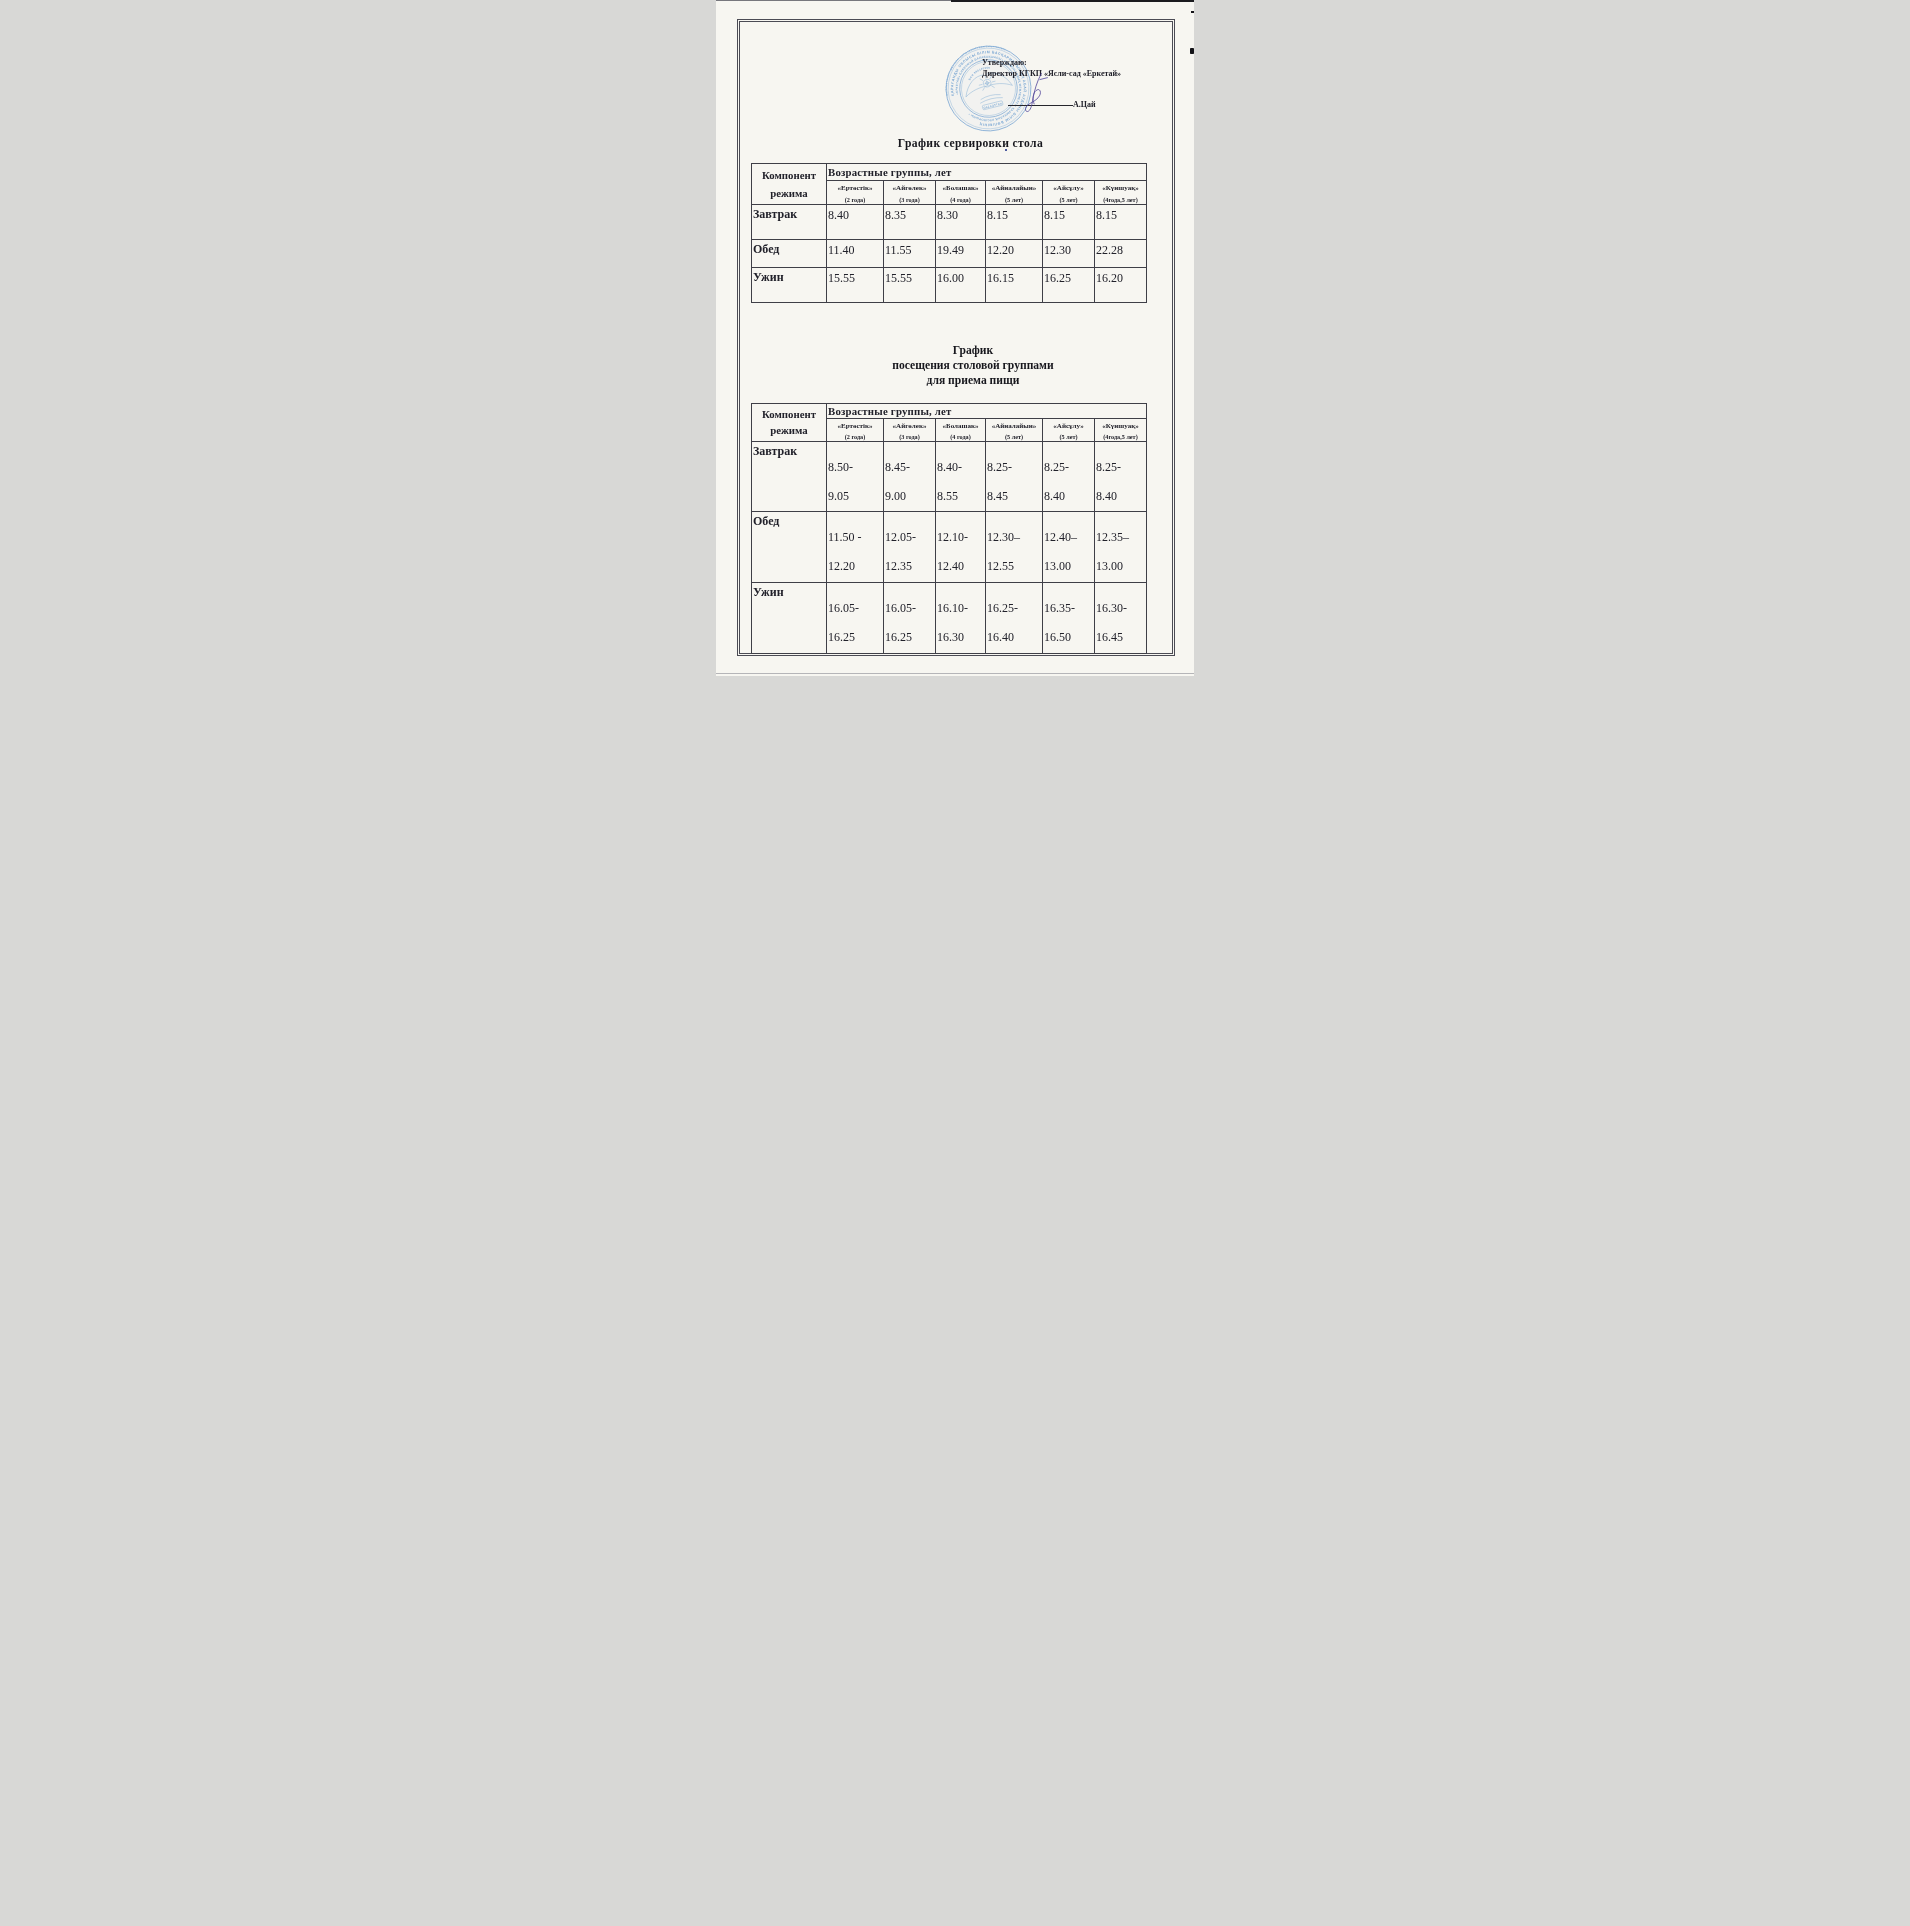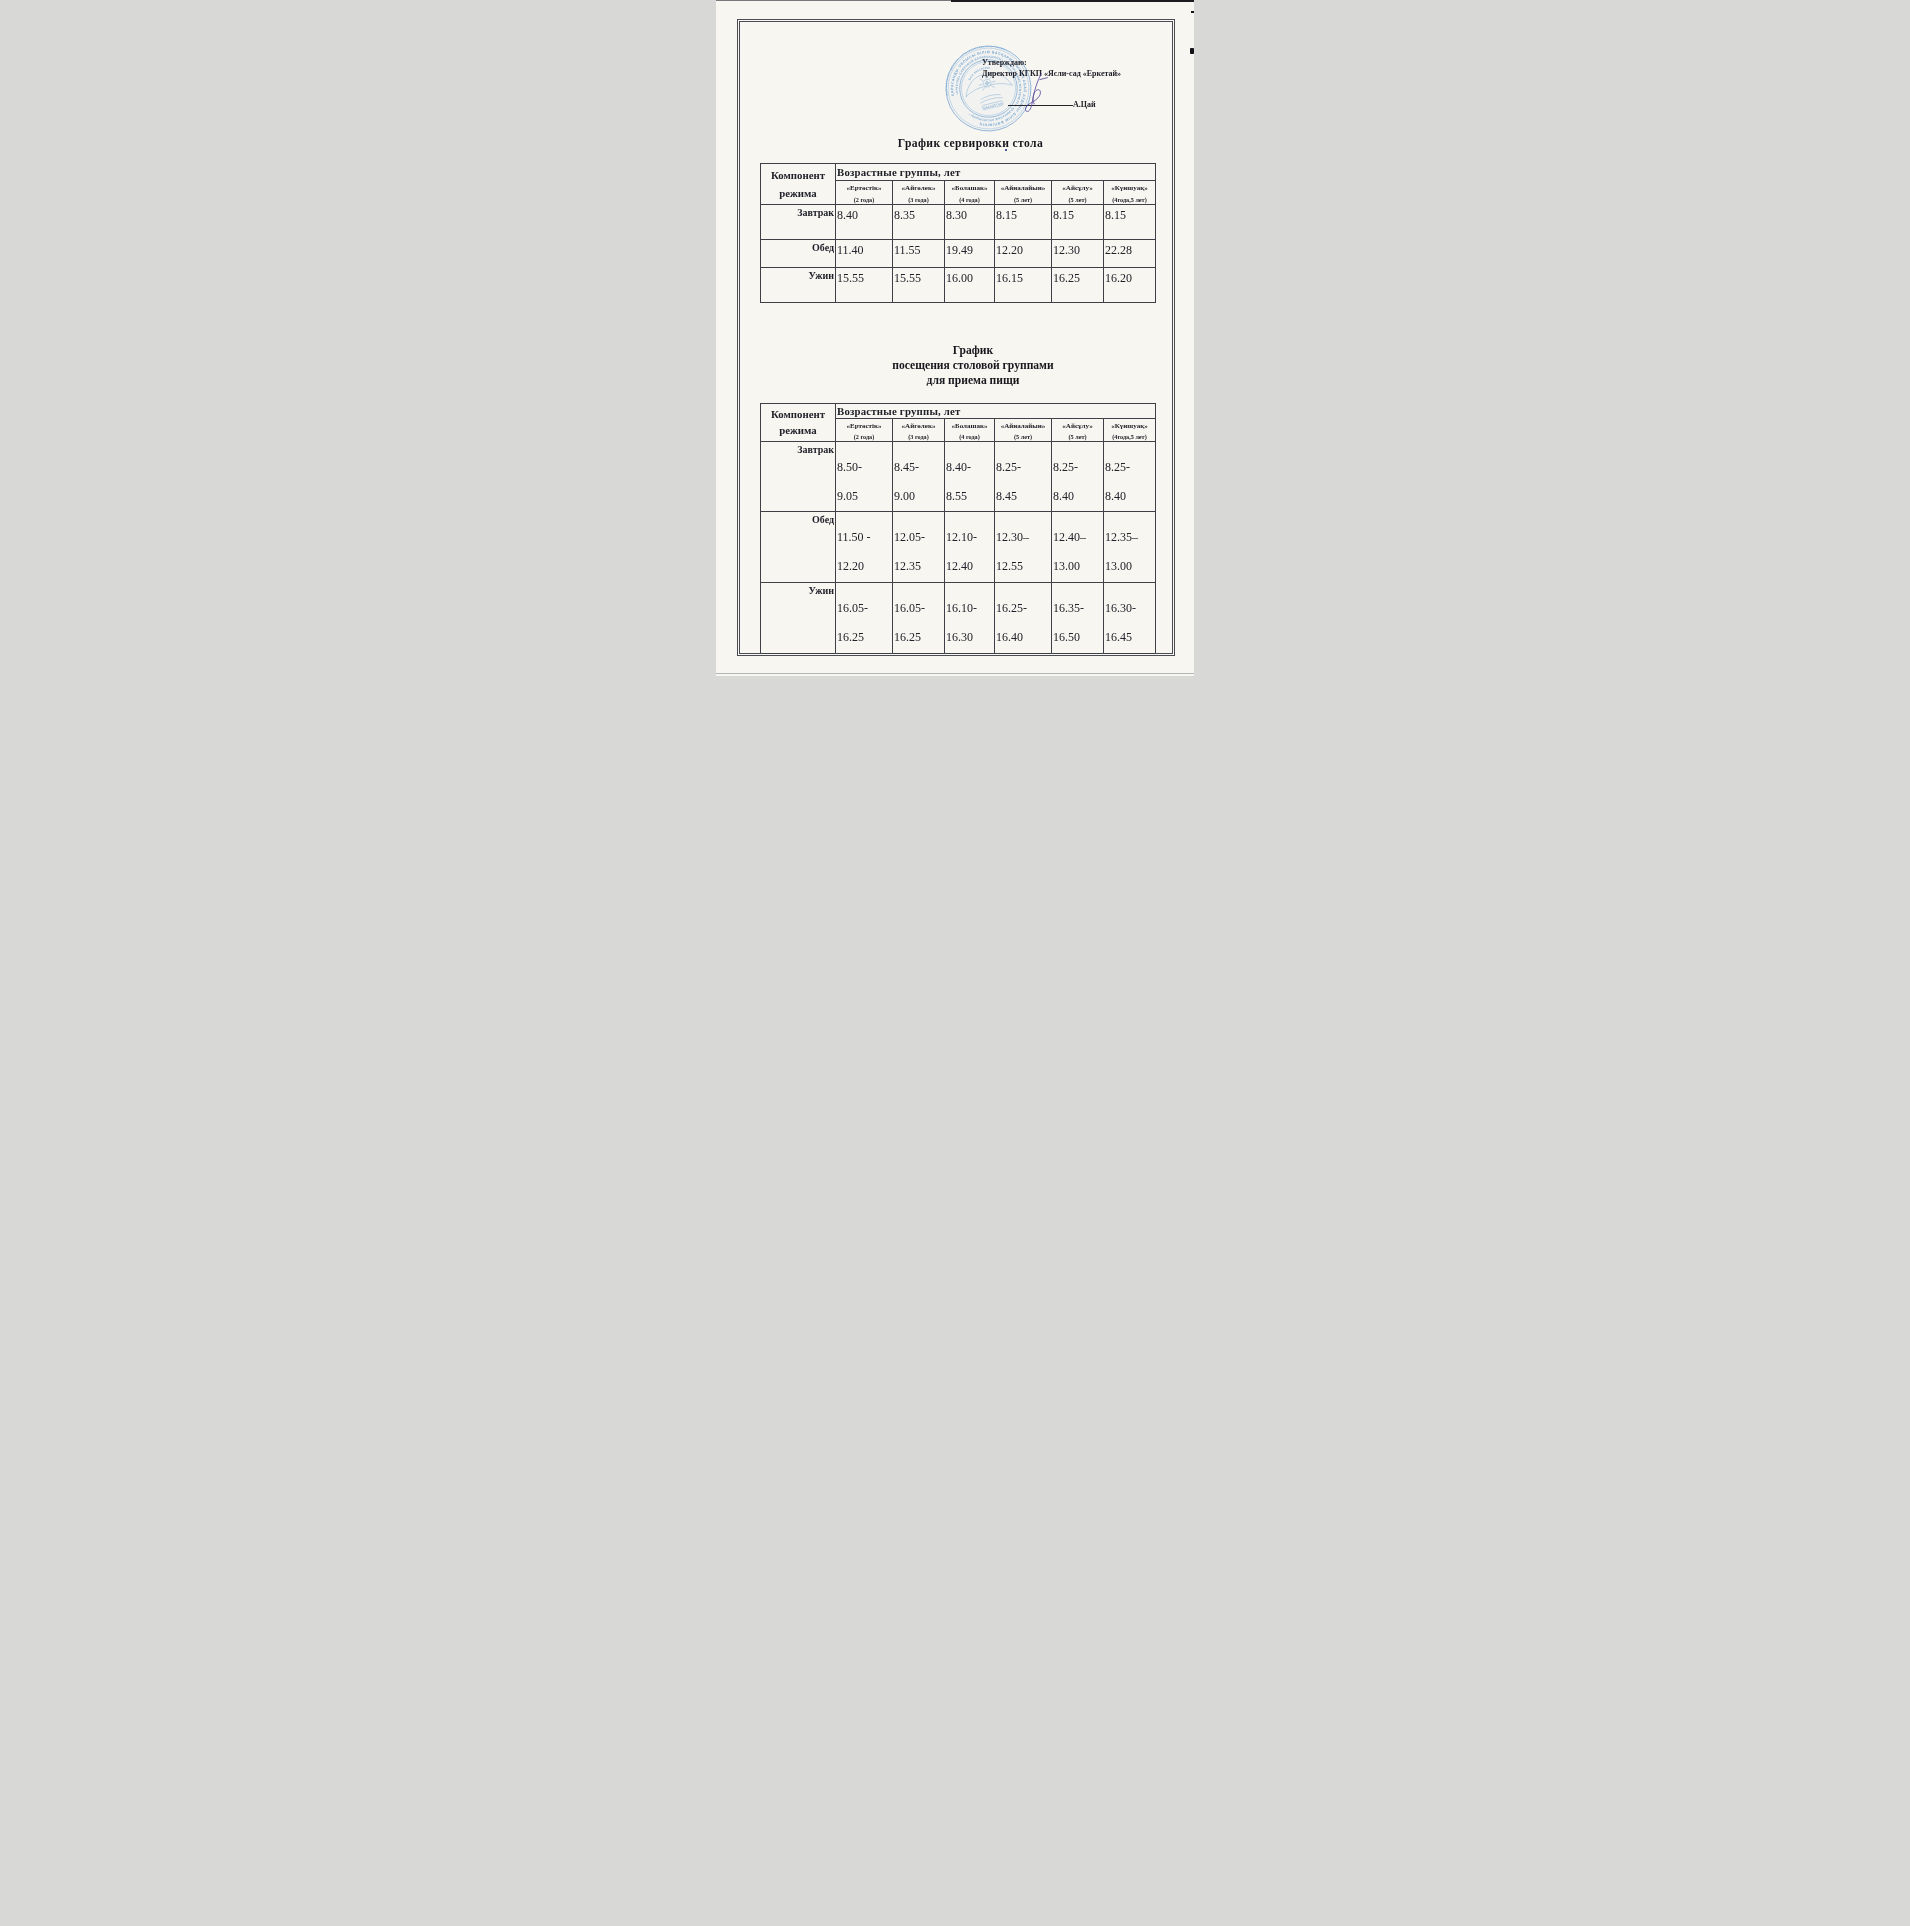--- a/index.html
+++ b/index.html
@@ -43,39 +43,39 @@
     position:absolute; left:21px; top:137px; width:436px; box-sizing:border-box; padding-left:31px;
     text-align:center; font-size:11.6px; font-weight:bold; letter-spacing:0.4px; color:#17171d; z-index:2;
   }
   .title2 {
     position:absolute; left:21px; top:343px; width:436px; box-sizing:border-box; padding-left:36px;
     text-align:center; font-size:11.6px; font-weight:bold; line-height:1.3; color:#17171d;
   }
 
   
   table.sched {
-    position:absolute; left:44px; width:395px;
+    position:absolute; left:35px; width:395px;
     border-collapse:collapse; table-layout:fixed;
     border:1.2px solid #3f3f47;
   }
   #table1 { top:163px; }
   #table2 { top:403px; }
   table.sched td { border:0.8px solid #3f3f47; overflow:hidden; }
 
   td.corner {
     font-weight:bold; font-size:10.8px; text-align:center; vertical-align:middle;
     white-space:pre-line; line-height:1.72;
   }
   #table2 td.corner { line-height:1.55; }
   td.ghead { font-weight:bold; font-size:10.8px; text-align:left; vertical-align:middle; letter-spacing:0.2px; }
   td.gcell { text-align:center; vertical-align:top; padding-top:2.7px; }
   .gn { font-weight:bold; font-size:7px; }
   .ga { font-weight:bold; font-size:6.2px; margin-top:4.2px; }
   #table2 .ga { margin-top:3.1px; }
-  td.rlabel { font-weight:bold; font-size:10px; text-align:right; vertical-align:top; padding-top:1.9px; }
+  td.rlabel { font-weight:bold; font-size:12px; text-align:left; vertical-align:top; padding-top:1.9px; }
   td.time {
     font-size:12px; vertical-align:top; padding-top:3.1px;
     white-space:pre-line;
   }
   #table2 td.time { line-height:2.4; padding-top:11px; }
 </style>
 </head>
 <body>
 
 <div class="sheet">

